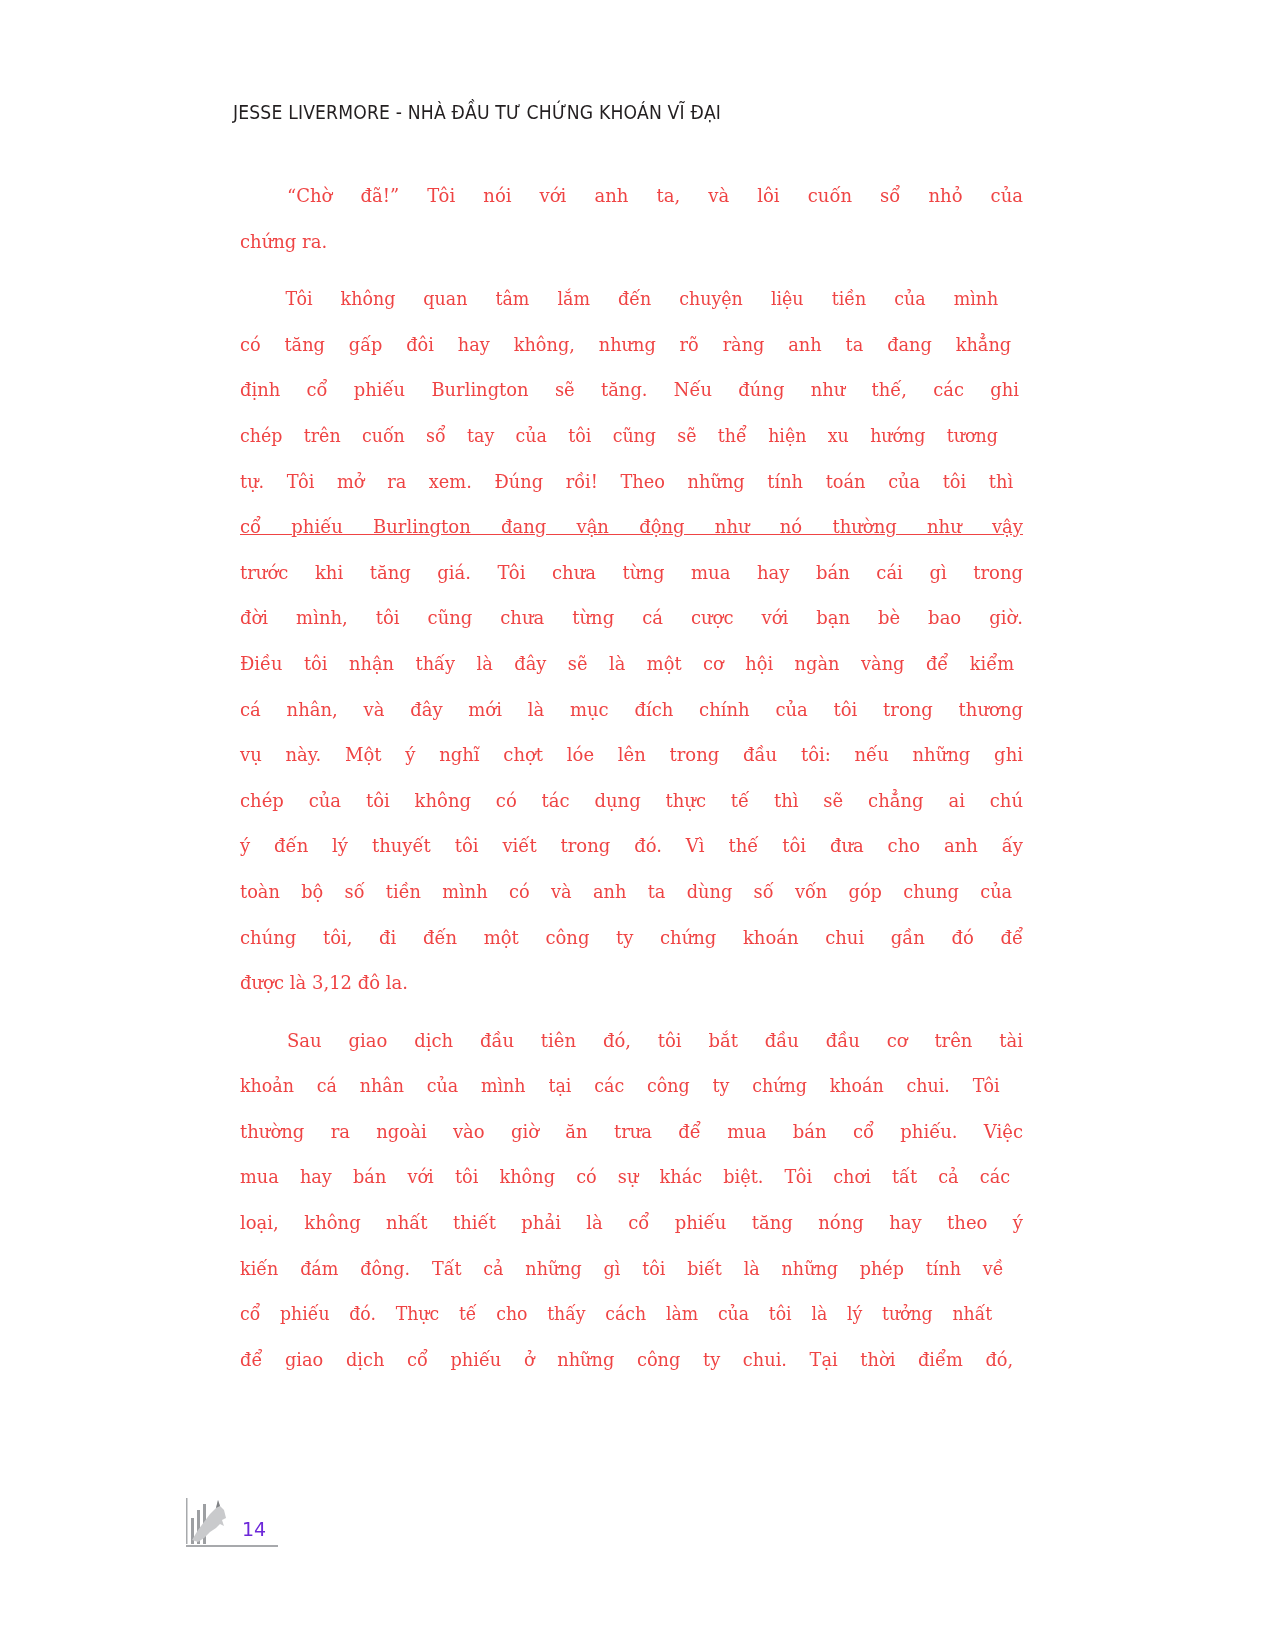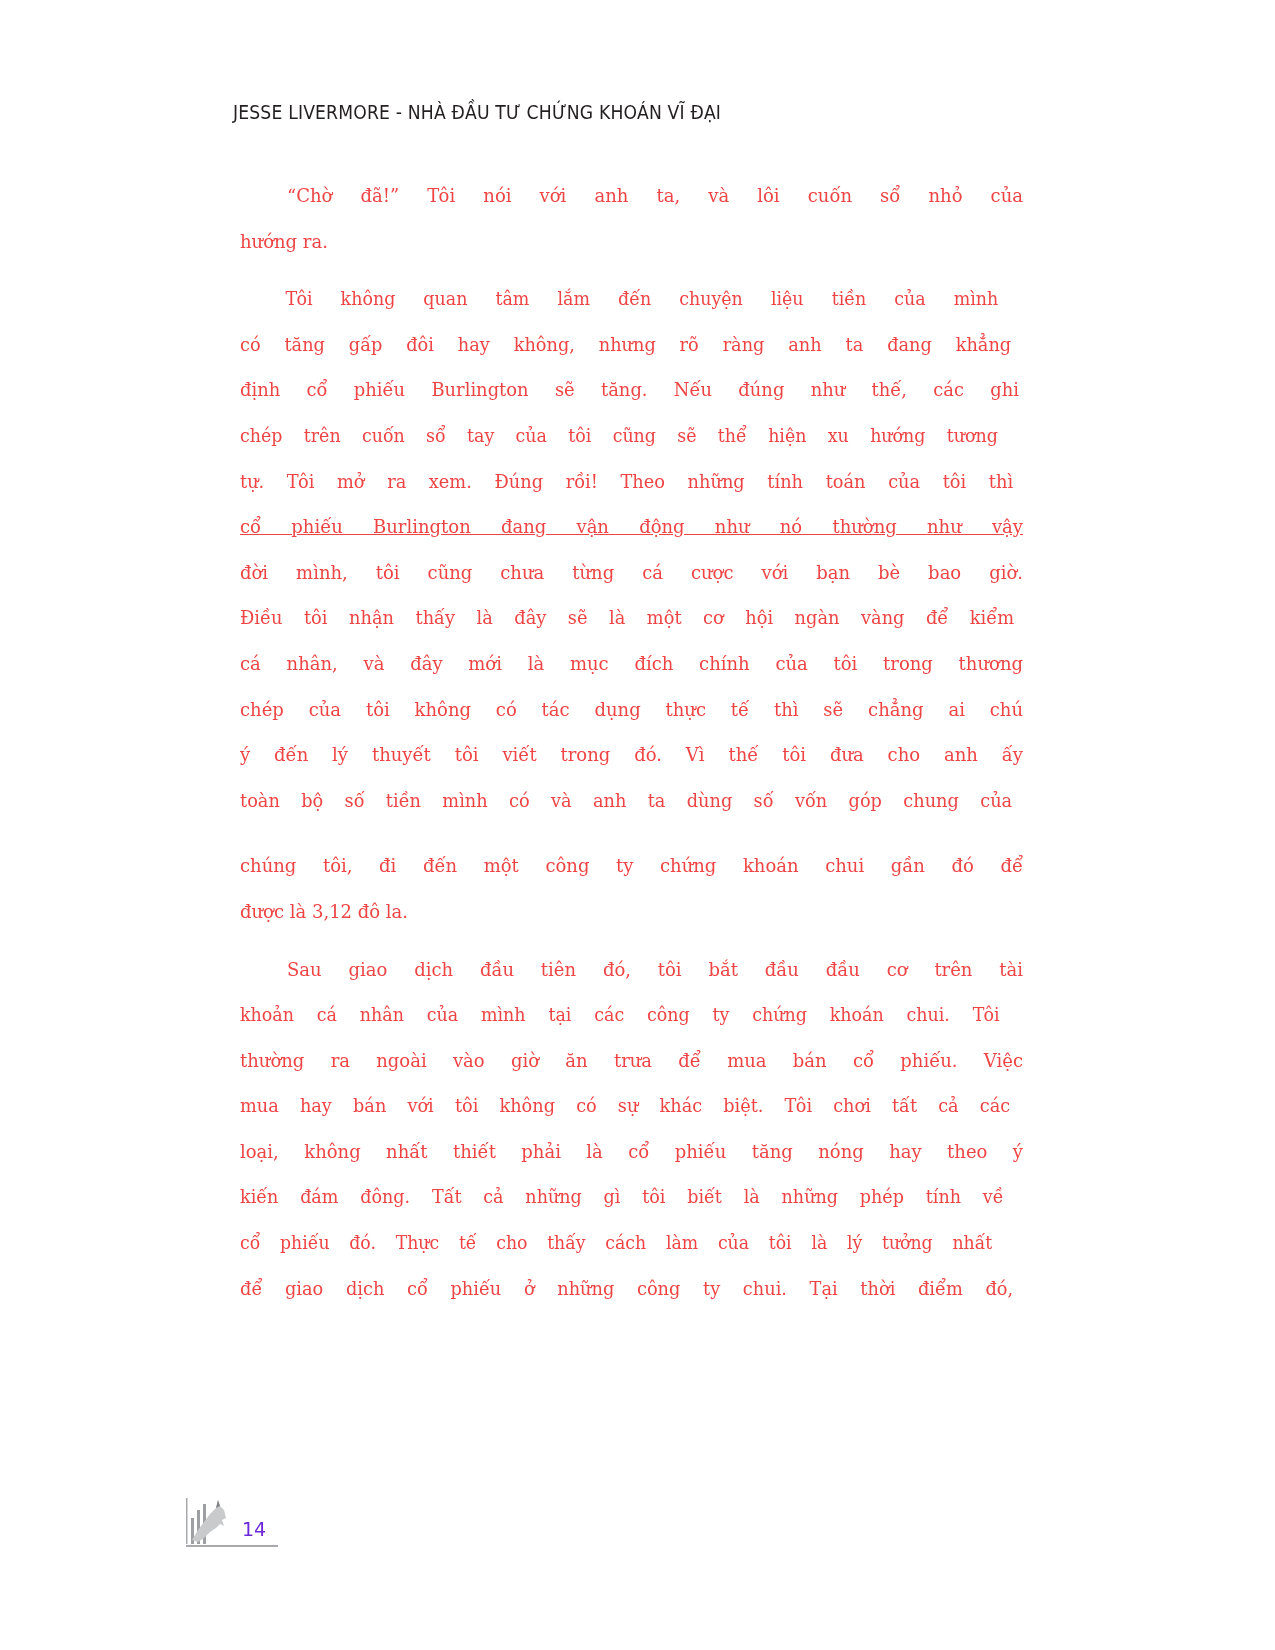--- a/index.html
+++ b/index.html
@@ -86,36 +86,38 @@
     }
   </style>
 </head>
 <body>
 
 <div class="running-header">JESSE LIVERMORE - NHÀ ĐẦU TƯ CHỨNG KHOÁN VĨ ĐẠI</div>
 
 <div class="body-text">
   <p>
     <span class="line indent" style="display: block;">“Chờ đã!” Tôi nói với anh ta, và lôi cuốn sổ nhỏ của</span>
-    <span class="line last" style="display: block;">hướng ra.</span>
+    <span class="line last" style="display: block;">chứng ra.</span>
   </p>
   <p>
     <span class="line indent" style="display: block; transform: scaleX(0.968421);">Tôi không quan tâm lắm đến chuyện liệu tiền của mình</span>
     <span class="line" style="display: block; transform: scaleX(0.984906);">có tăng gấp đôi hay không, nhưng rõ ràng anh ta đang khẳng</span>
     <span class="line" style="display: block; transform: scaleX(0.994917);">định cổ phiếu Burlington sẽ tăng. Nếu đúng như thế, các ghi</span>
     <span class="line" style="display: block; transform: scaleX(0.967862);">chép trên cuốn sổ tay của tôi cũng sẽ thể hiện xu hướng tương</span>
     <span class="line" style="display: block; transform: scaleX(0.98739);">tự. Tôi mở ra xem. Đúng rồi! Theo những tính toán của tôi thì</span>
     <span class="line" style="display: block; text-decoration: underline;">cổ phiếu Burlington đang vận động như nó thường như vậy</span>
+    <span class="line" style="display: block;">trước khi tăng giá. Tôi chưa từng mua hay bán cái gì trong</span>
     <span class="line" style="display: block;">đời mình, tôi cũng chưa từng cá cược với bạn bè bao giờ.</span>
     <span class="line" style="display: block; transform: scaleX(0.988636);">Điều tôi nhận thấy là đây sẽ là một cơ hội ngàn vàng để kiểm</span>
     <span class="line" style="display: block;">cá nhân, và đây mới là mục đích chính của tôi trong thương</span>
+    <span class="line" style="display: block;">vụ này. Một ý nghĩ chợt lóe lên trong đầu tôi: nếu những ghi</span>
     <span class="line" style="display: block;">chép của tôi không có tác dụng thực tế thì sẽ chẳng ai chú</span>
     <span class="line" style="display: block;">ý đến lý thuyết tôi viết trong đó. Vì thế tôi đưa cho anh ấy</span>
     <span class="line" style="display: block; transform: scaleX(0.986146);">toàn bộ số tiền mình có và anh ta dùng số vốn góp chung của</span>
-    <span class="line" style="display: block; margin-top: 20px;">chúng tôi, đi đến một công ty chứng khoán chui gần đó để</span>
+    <span class="line" style="display: block;">chúng tôi, đi đến một công ty chứng khoán chui gần đó để</span>
     <span class="line last" style="display: block;">được là 3,12 đô la.</span>
   </p>
   <p>
     <span class="line indent" style="display: block;">Sau giao dịch đầu tiên đó, tôi bắt đầu đầu cơ trên tài</span>
     <span class="line" style="display: block; transform: scaleX(0.97026);">khoản cá nhân của mình tại các công ty chứng khoán chui. Tôi</span>
     <span class="line" style="display: block;">thường ra ngoài vào giờ ăn trưa để mua bán cổ phiếu. Việc</span>
     <span class="line" style="display: block; transform: scaleX(0.983668);">mua hay bán với tôi không có sự khác biệt. Tôi chơi tất cả các</span>
     <span class="line" style="display: block;">loại, không nhất thiết phải là cổ phiếu tăng nóng hay theo ý</span>
     <span class="line" style="display: block; transform: scaleX(0.975093);">kiến đám đông. Tất cả những gì tôi biết là những phép tính về</span>
     <span class="line" style="display: block; transform: scaleX(0.960736);">cổ phiếu đó. Thực tế cho thấy cách làm của tôi là lý tưởng nhất</span>

